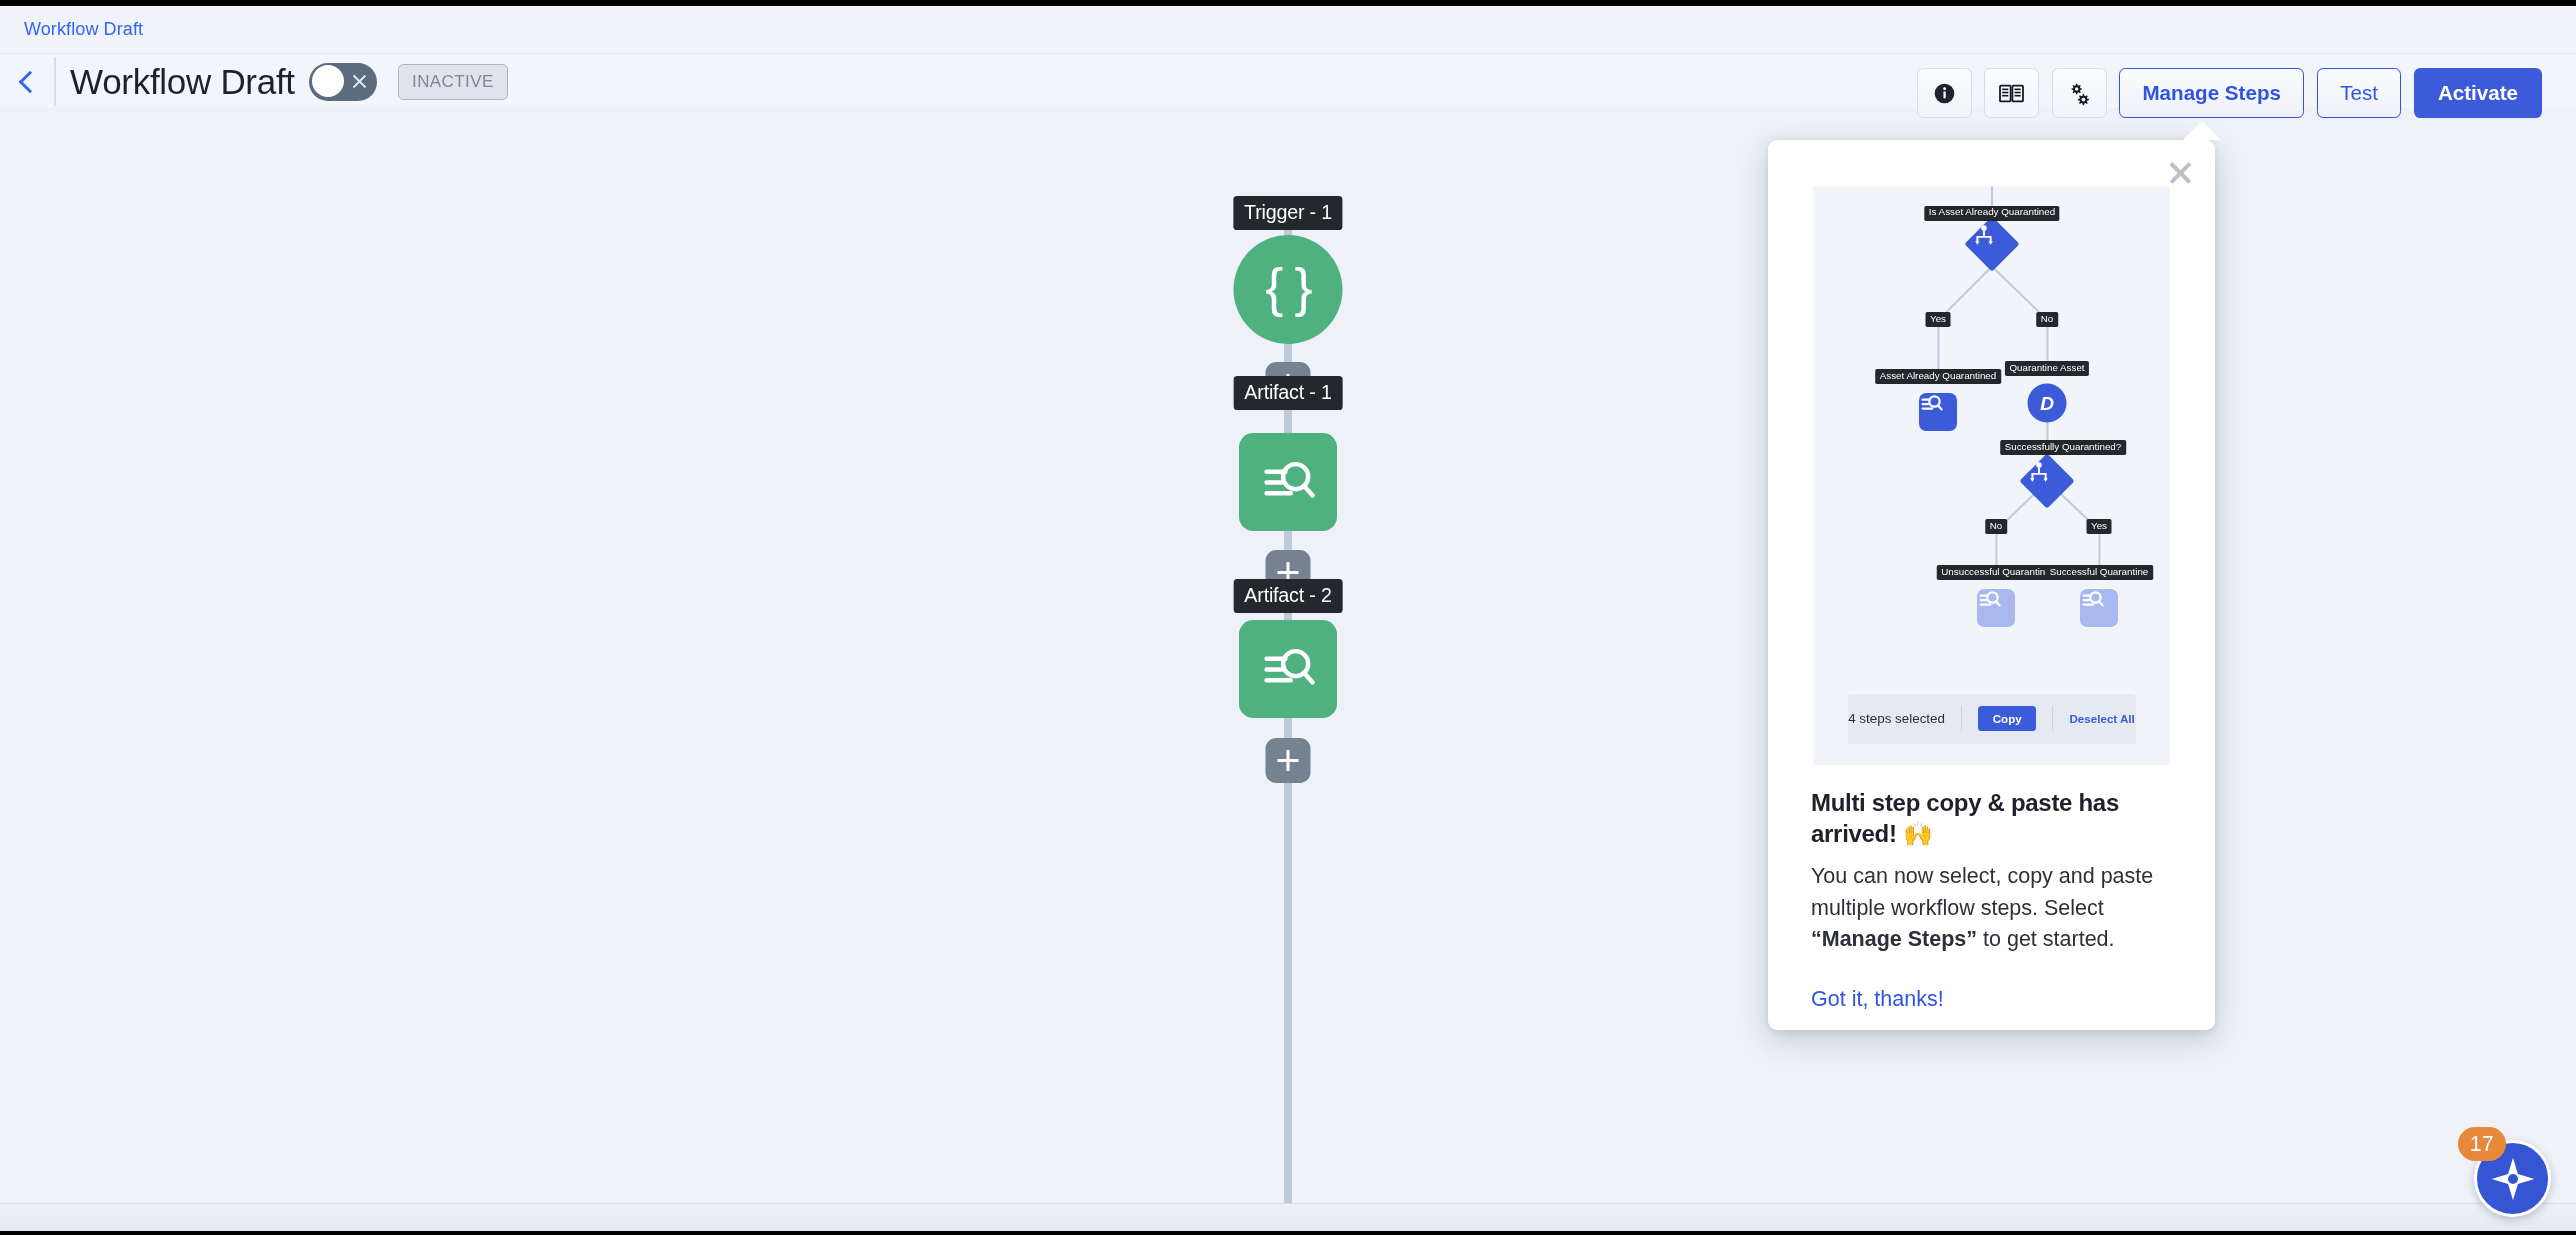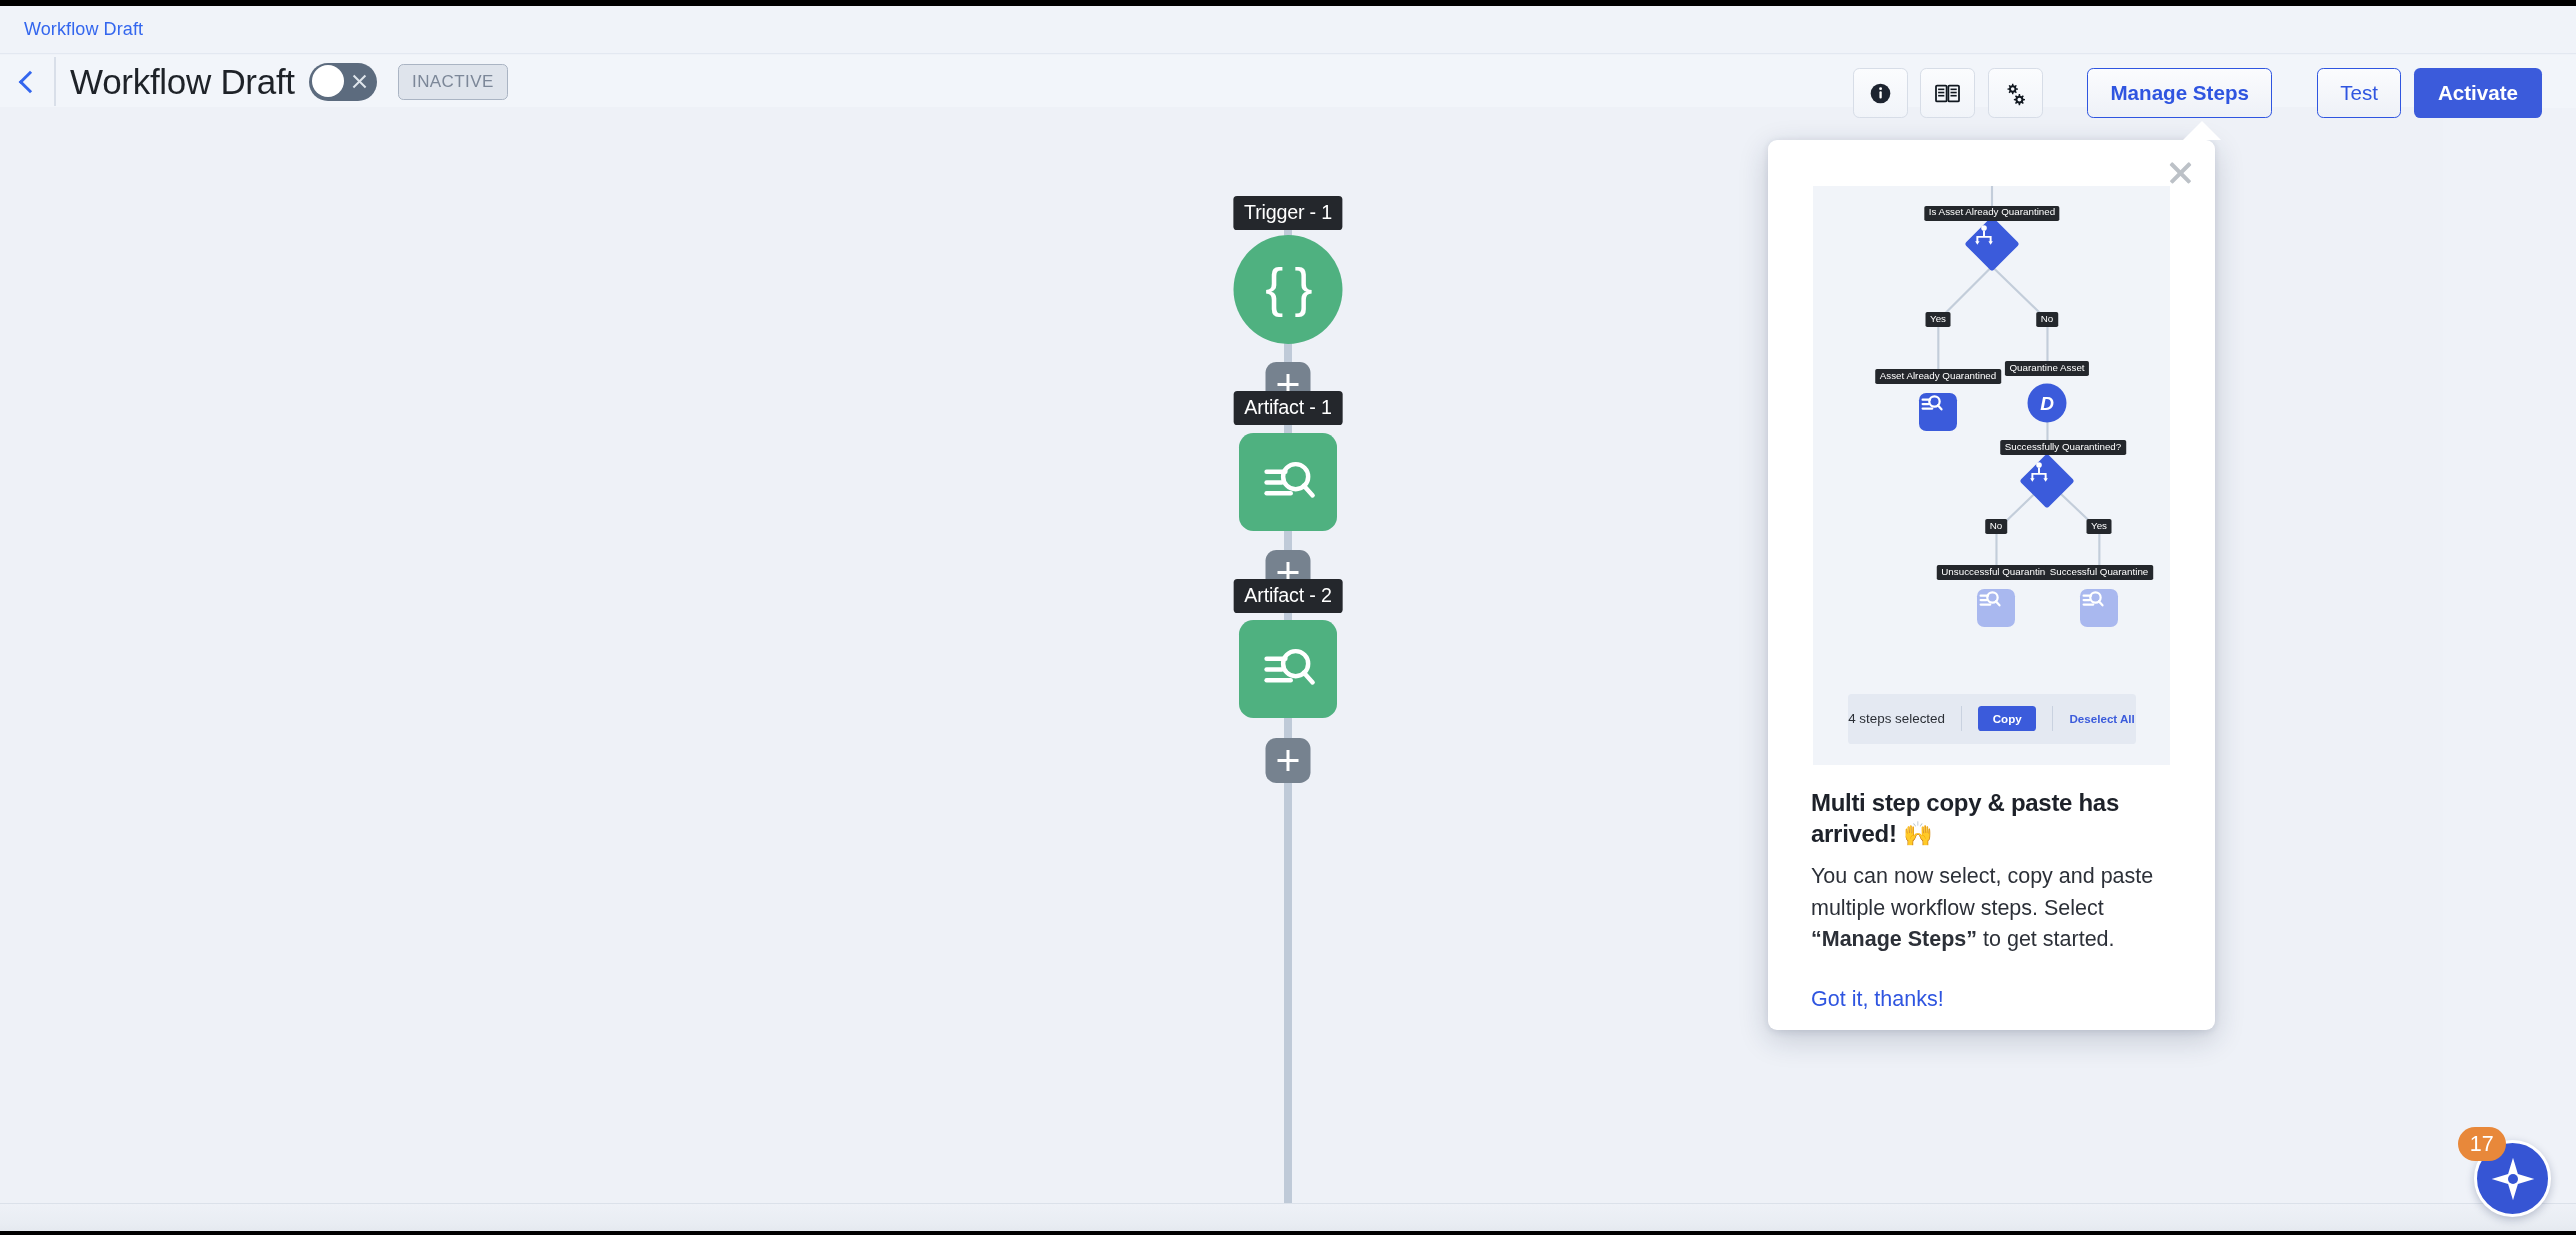--- a/index.html
+++ b/index.html
@@ -138,21 +138,20 @@
     padding: 0 22.4px;
     border: 1.8px solid #2f55e0;
     border-radius: 6.3px;
     background: linear-gradient(#fbfcfe,#eef1f7);
     color: #2f55e0;
     font-size: 20.6px;
     font-weight: 700;
     display: flex; align-items: center; justify-content: center;
     white-space: nowrap;
     cursor: pointer;
-    margin-left: 32px;
   }
   .btn-outline.thin { border-width: 1.3px; font-weight: 400; }
   .btn-primary {
     height: 50px;
     padding: 0 24px;
     border: none;
     border-radius: 6.3px;
     background: #3b5bdb;
     color: #ffffff;
     font-size: 20.6px;
@@ -502,21 +501,21 @@
 
       <div class="spine"></div>
 
       <div class="node-label" style="left:0; top:89px;">Trigger - 1</div>
       <div class="node-trigger">
         <span class="braces">{&nbsp;}</span>
       </div>
 
       <div class="plus-btn" style="top:255px;"></div>
 
-      <div class="node-label" style="left:0; top:284px;">Artifact - 1</div>
+      <div class="node-label" style="left:0; top:269px;">Artifact - 1</div>
       <div class="node-square" style="top:326px;">
         <svg width="59" height="52" viewBox="0 0 66 58">
           <circle cx="41" cy="23" r="14" fill="none" stroke="#ffffff" stroke-width="5"></circle>
           <line x1="50" y1="33" x2="60" y2="44" stroke="#ffffff" stroke-width="5" stroke-linecap="round"></line>
           <rect x="6" y="15" width="26" height="5" rx="2.5" fill="#ffffff"></rect>
           <rect x="6" y="27" width="22" height="5" rx="2.5" fill="#ffffff"></rect>
           <rect x="6" y="39" width="32" height="5" rx="2.5" fill="#ffffff"></rect>
         </svg>
       </div>
 

